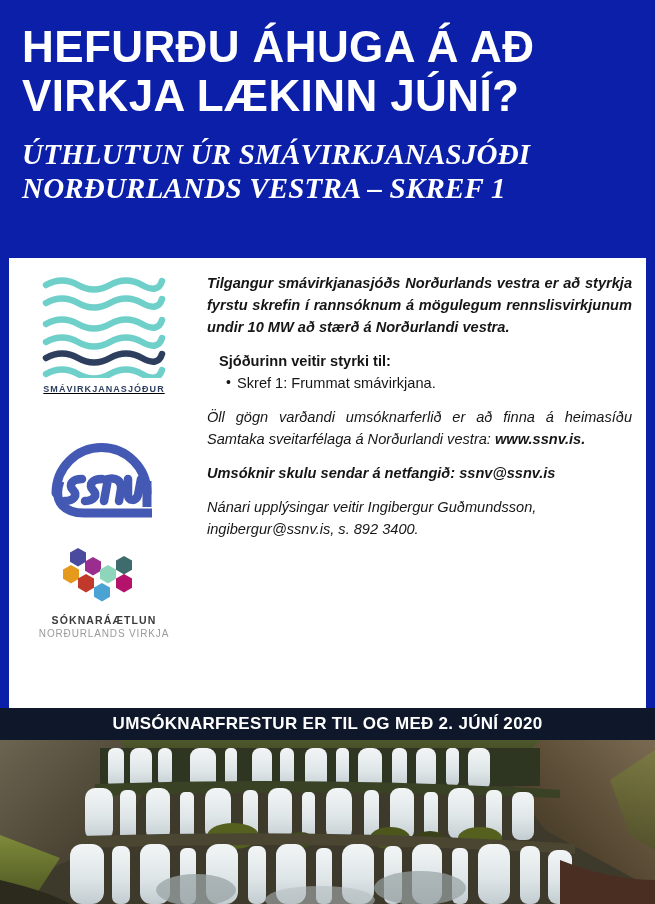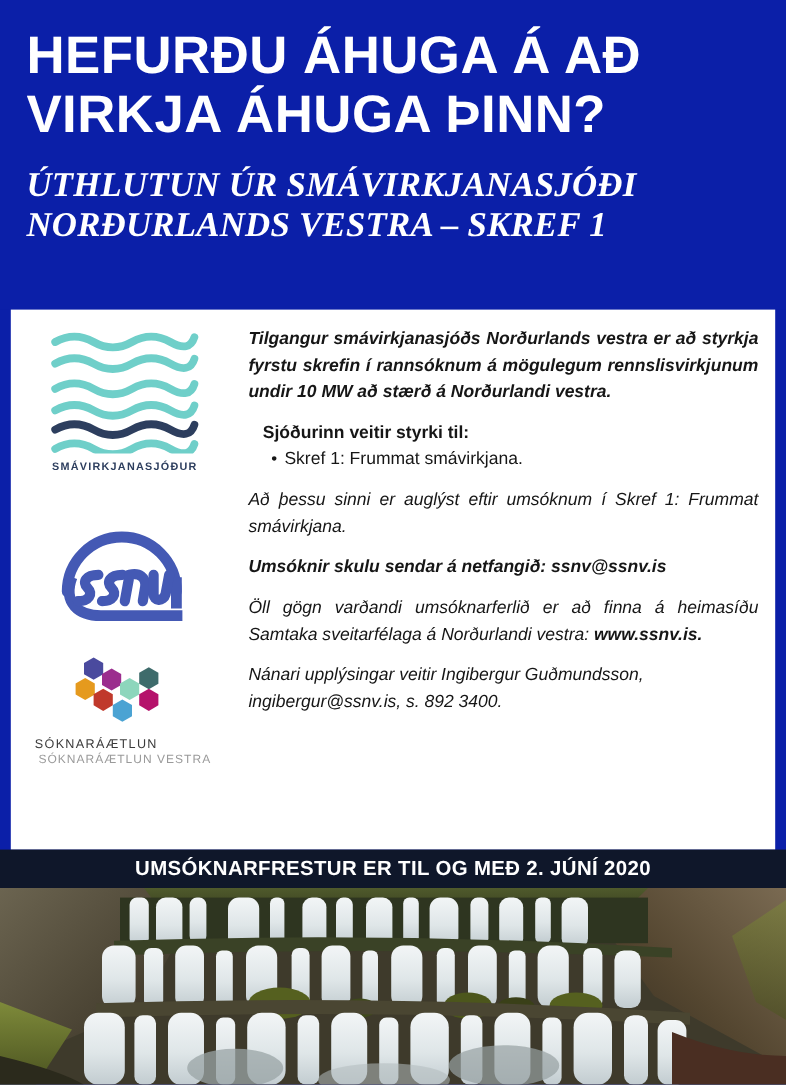--- a/index.html
+++ b/index.html
@@ -74,44 +74,44 @@
     flex-direction: column;
     align-items: center;
   }
   .text-column {
     flex: 1 1 auto;
     box-sizing: border-box;
     padding: 14px 14px 0 8px;
   }
 
   
-  .logo-waves { width: 132px; }
+  .logo-waves { width: 132px; text-decoration: underline; }
   .logo-waves svg { display: block; width: 132px; height: 104px; }
   .logo-waves-caption {
     text-align: center;
     color: #2D3E5E;
     font-size: 9px;
     font-weight: bold;
     letter-spacing: 1.05px;
     margin-top: 6px;
     font-family: "Liberation Sans", sans-serif;
   }
 
   
   .logo-ssnv { margin-top: 27px; width: 125px; }
   .logo-ssnv svg { display: block; width: 125px; height: 101px; }
 
   
   .logo-hex { margin-top: 24px; width: 150px; }
   .logo-hex svg { display: block; width: 92px; height: 60px; margin: 0 auto; }
   .logo-hex-caption1 {
-    text-align: left;
+    text-align: center;
     color: #3b3b3b;
     font-size: 10.5px;
-    font-weight: normal;
+    font-weight: bold;
     letter-spacing: 1.1px;
     margin-top: 8px;
     font-family: "Liberation Sans", sans-serif;
   }
   .logo-hex-caption2 {
     text-align: center;
     color: #9a9a9a;
     font-size: 10px;
     letter-spacing: 0.85px;
     margin-top: 2px;
@@ -192,21 +192,21 @@
   }
   .photo svg { display: block; width: 655px; height: 164px; }
 </style>
 </head>
 <body>
 
 <div class="poster">
 
   <div class="header">
     <div class="headline">HEFURÐU ÁHUGA Á AÐ
-VIRKJA ÁHUGA ÞINN?</div>
+VIRKJA LÆKINN JÚNÍ?</div>
     <div class="subhead">ÚTHLUTUN ÚR SMÁVIRKJANASJÓÐI
 NORÐURLANDS VESTRA – SKREF 1</div>
   </div>
 
   <div class="panel">
 
     <div class="logo-column">
 
       <div class="logo-waves">
         <span>
@@ -261,39 +261,38 @@
             <use href="#hx" x="27" y="11" fill="#9B2D8E"></use>
             <use href="#hx" x="58" y="10" fill="#3E6B6B"></use>
             <use href="#hx" x="5" y="19" fill="#E59A1E"></use>
             <use href="#hx" x="42" y="19" fill="#8DD6BC"></use>
             <use href="#hx" x="20" y="28" fill="#C0392B"></use>
             <use href="#hx" x="58" y="28" fill="#B5126B"></use>
             <use href="#hx" x="36" y="37" fill="#4BA3D3"></use>
           </svg>
         </span>
         <div class="logo-hex-caption1">SÓKNARÁÆTLUN</div>
-        <div class="logo-hex-caption2">SÓKNARÁÆTLUN VESTRA</div>
+        <div class="logo-hex-caption2">NORÐURLANDS VIRKJA</div>
       </div>
 
     </div>
 
     <div class="text-column">
 
       <p class="body-p justify lead">Tilgangur smávirkjanasjóðs Norðurlands vestra er að styrkja fyrstu skrefin í rannsóknum á mögulegum rennslisvirkjunum undir 10 MW að stærð á Norðurlandi vestra.</p>
 
       <p class="list-head">Sjóðurinn veitir styrki til:</p>
       <ul class="steps">
         <li>Skref 1: Frummat smávirkjana.</li>
       </ul>
 
-      <p class="body-p justify">Að þessu sinni er auglýst eftir umsóknum í Skref 1: Frummat smávirkjana.</p>
+
+      <p class="body-p justify"><span>Öll gögn varðandi umsóknarferlið er að finna á heimasíðu Samtaka sveitarfélaga á Norðurlandi vestra:</span> <span class="inline-bold">www.ssnv.is.</span></p>
 
       <p class="body-p bold">Umsóknir skulu sendar á netfangið: ssnv@ssnv.is</p>
-
-      <p class="body-p justify"><span>Öll gögn varðandi umsóknarferlið er að finna á heimasíðu Samtaka sveitarfélaga á Norðurlandi vestra:</span> <span class="inline-bold">www.ssnv.is.</span></p>
 
       <p class="body-p">Nánari upplýsingar veitir Ingibergur Guðmundsson, ingibergur@ssnv.is, s. 892 3400.</p>
 
     </div>
   </div>
 
   <div class="deadline">UMSÓKNARFRESTUR ER TIL OG MEÐ 2. JÚNÍ 2020</div>
 
   <div class="photo">
     <svg viewBox="0 0 655 164" xmlns="http://www.w3.org/2000/svg" preserveAspectRatio="none">

